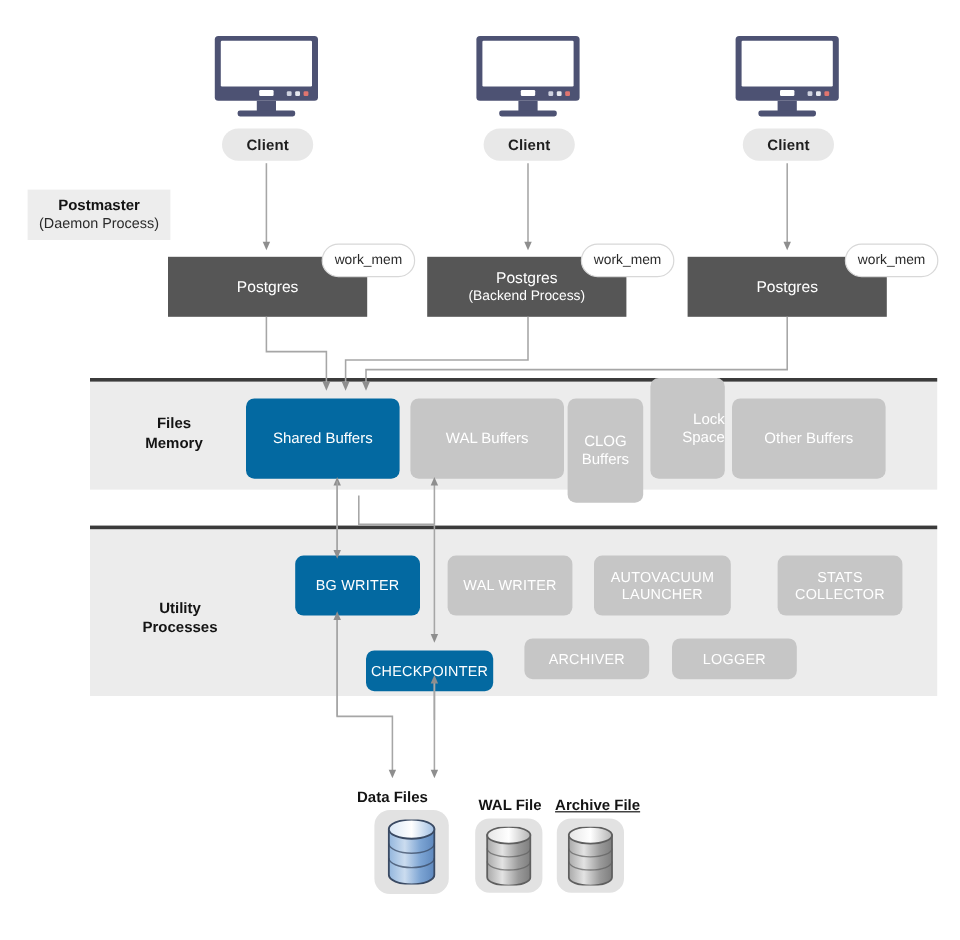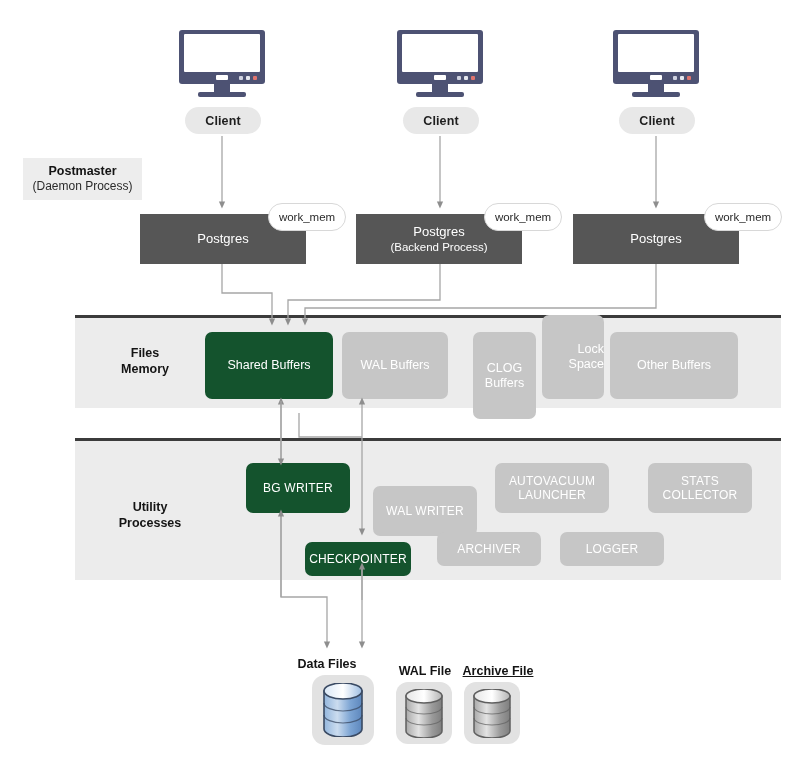--- a/index.html
+++ b/index.html
@@ -160,21 +160,21 @@
     border-radius: 7px;
     display: flex;
     align-items: center;
     justify-content: center;
     text-align: center;
     color: #ffffff;
     line-height: 1.2;
     z-index: 2;
   }
   .chip.light { background: #c6c6c6; }
-  .chip.dark  { background: #14532d; }
+  .chip.dark  { background: #0369a1; }
   .chip.mem   { font-size: 12.5px; }
   .chip.proc  { font-size: 12px; letter-spacing: .2px; }
 
   
   .store {
     position: absolute;
     width: 62px; height: 70px;
   }
   .store-bg {
     position: absolute;
@@ -290,33 +290,33 @@
   </div>
   <div class="workmem" style="left:704px; top:203px; width:78px; height:28px;">work_mem</div>
 
   <div class="panel" style="left:75px; top:315px; width:706px; height:93px;"></div>
   <div class="panel-label" style="left:100px; top:345px; width:90px;">
     <div>Files</div>
     <div>Memory</div>
   </div>
 
   <div class="chip dark mem" style="left:205px; top:332px; width:128px; height:67px;">Shared Buffers</div>
-  <div class="chip light mem" style="left:342px; top:332px; width:106px; height:67px;">WAL Buffers</div>
+  <div class="chip light mem" style="left:342px; top:332px; width:128px; height:67px;">WAL Buffers</div>
   <div class="chip light mem" style="left:473px; top:332px; width:63px; height:87px;">CLOG Buffers</div>
   <div class="chip light mem" style="left:542px; top:315px; width:62px; height:84px;text-align:right;">Lock Space</div>
   <div class="chip light mem" style="left:610px; top:332px; width:128px; height:67px;">Other Buffers</div>
 
   <div class="panel" style="left:75px; top:438px; width:706px; height:142px;"></div>
   <div class="panel-label" style="left:100px; top:499px; width:100px;">
     <div>Utility</div>
     <div>Processes</div>
   </div>
 
   <div class="chip dark proc" style="left:246px; top:463px; width:104px; height:50px;">BG WRITER</div>
-  <div class="chip light proc" style="left:373px; top:486px; width:104px; height:50px;">WAL WRITER</div>
+  <div class="chip light proc" style="left:373px; top:463px; width:104px; height:50px;">WAL WRITER</div>
   <div class="chip light proc" style="left:495px; top:463px; width:114px; height:50px;">AUTOVACUUM LAUNCHER</div>
   <div class="chip light proc" style="left:648px; top:463px; width:104px; height:50px;">STATS COLLECTOR</div>
 
   <div class="chip dark proc" style="left:305px; top:502px; width:106px; height:34px;margin-top:40px;">CHECKPOINTER</div>
   <div class="chip light proc" style="left:437px; top:532px; width:104px; height:34px;">ARCHIVER</div>
   <div class="chip light proc" style="left:560px; top:532px; width:104px; height:34px;">LOGGER</div>
 
   <div class="store-label" style="left:277px; top:657px; width:100px;">Data Files</div>
   <div class="store" style="left:312px; top:675px;">
     <div class="store-bg"></div>

